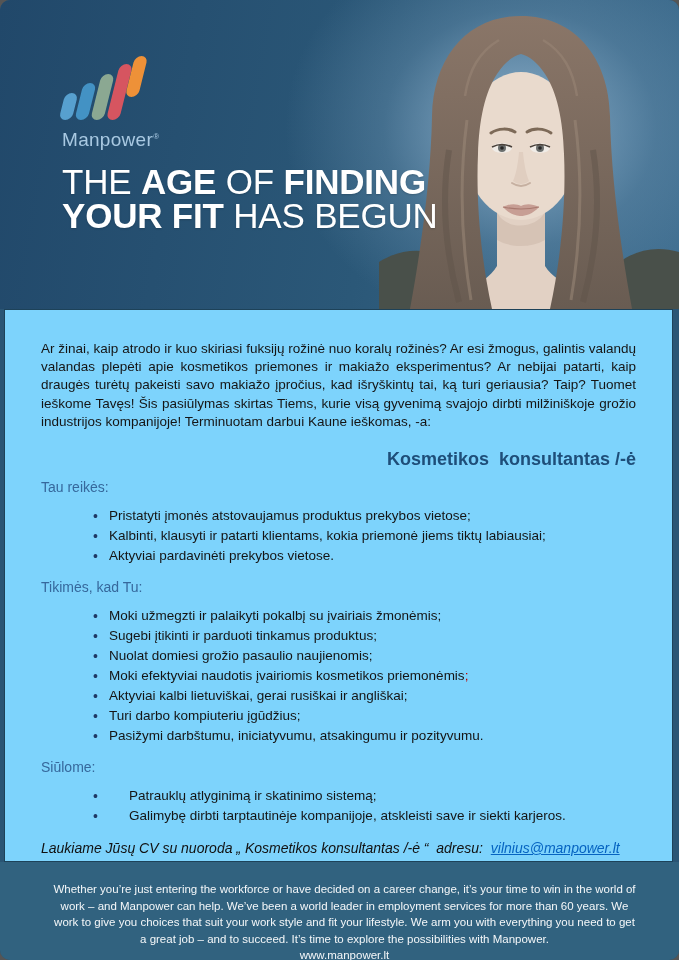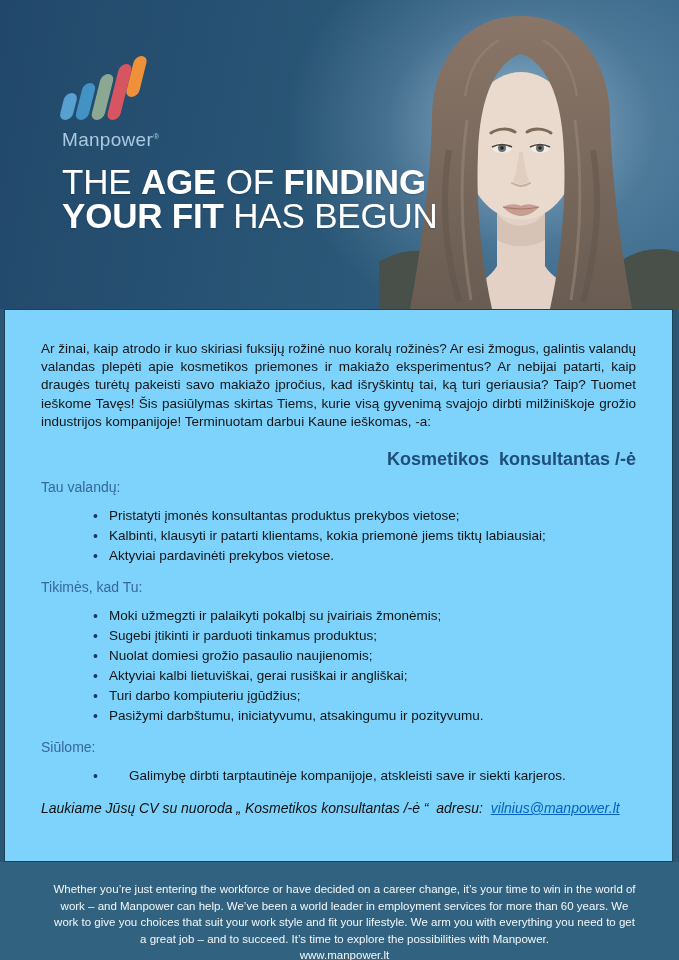--- a/index.html
+++ b/index.html
@@ -1,19 +1,20 @@
 <!DOCTYPE html>
 <html><head>
 <meta charset="utf-8">
 <style>
   html,body{margin:0;padding:0;background:#555;}
   .page{
     position:relative;width:679px;height:960px;margin:0 auto;
     background:#2a5574;overflow:hidden;
     font-family:"Liberation Sans","DejaVu Sans",sans-serif;
+    border-radius:10px;
   }
   
   .banner{
     position:absolute;top:0;left:0;width:679px;height:309px;
     background:
       radial-gradient(ellipse 235px 205px at 520px 128px,
         rgba(152,186,212,.9), rgba(104,144,174,.42) 58%, rgba(60,100,130,0) 100%),
       linear-gradient(100deg,#21486a 0%,#2b5878 55%,#3e6d8f 100%);
   }
   .portrait{position:absolute;right:0;top:0;width:300px;height:309px;}
@@ -131,42 +132,44 @@
       <div><b>YOUR FIT</b><span> HAS BEGUN</span></div>
     </div>
   </div>
 
   <div class="content">
 
     <p class="intro">Ar žinai, kaip atrodo ir kuo skiriasi fuksijų rožinė nuo koralų rožinės? Ar esi žmogus, galintis valandų valandas plepėti apie kosmetikos priemones ir makiažo eksperimentus? Ar nebijai patarti, kaip draugės turėtų pakeisti savo makiažo įpročius, kad išryškintų tai, ką turi geriausia? Taip? Tuomet ieškome Tavęs! Šis pasiūlymas skirtas Tiems, kurie visą gyvenimą svajojo dirbti milžiniškoje grožio industrijos kompanijoje! Terminuotam darbui Kaune ieškomas, -a:</p>
 
     <h1 class="jobtitle">Kosmetikos  konsultantas /-ė</h1>
 
-    <p class="section-label s1">Tau valandų:</p>
+    <p class="section-label s1">Tau reikės:</p>
     <ul class="bullets">
 
-    <li><span>Pristatyti įmonės konsultantas produktus prekybos vietose;</span><span></span></li>
+    <li><span>Pristatyti įmonės atstovaujamus produktus prekybos vietose;</span><span></span></li>
         <li><span>Kalbinti, klausyti ir patarti klientams, kokia priemonė jiems tiktų labiausiai;</span><span></span></li>
         <li><span>Aktyviai pardavinėti prekybos vietose.</span><span></span></li>
       </ul>
 
     <p class="section-label">Tikimės, kad Tu:</p>
     <ul class="bullets">
 
     <li><span>Moki užmegzti ir palaikyti pokalbį su įvairiais žmonėmis;</span><span></span></li>
         <li><span>Sugebi įtikinti ir parduoti tinkamus produktus;</span><span></span></li>
         <li><span>Nuolat domiesi grožio pasaulio naujienomis;</span><span></span></li>
+        <li><span>Moki efektyviai naudotis įvairiomis kosmetikos priemonėmis</span><span style="color: rgb(192, 0, 0);">;</span></li>
         <li><span>Aktyviai kalbi lietuviškai, gerai rusiškai ir angliškai;</span><span></span></li>
         <li><span>Turi darbo kompiuteriu įgūdžius;</span><span></span></li>
         <li><span>Pasižymi darbštumu, iniciatyvumu, atsakingumu ir pozityvumu.</span><span></span></li>
       </ul>
 
     <p class="section-label">Siūlome:</p>
     <ul class="bullets wide">
 
+    <li><span>Patrauklų atlyginimą ir skatinimo sistemą;</span><span></span></li>
         <li><span>Galimybę dirbti tarptautinėje kompanijoje, atskleisti save ir siekti karjeros.</span><span></span></li>
       </ul>
 
     <p class="contact"><span>Laukiame Jūsų CV su nuoroda „ Kosmetikos konsultantas /-ė “  adresu:  </span><a class="email">vilnius@manpower.lt</a></p>
   </div>
 
   <div class="footer">
     <p>Whether you’re just entering the workforce or have decided on a career change, it’s your time to win in the world of work – and Manpower can help. We’ve been a world leader in employment services for more than 60 years. We work to give you choices that suit your work style and fit your lifestyle. We arm you with everything you need to get a great job – and to succeed. It’s time to explore the possibilities with Manpower.</p>
     <p>www.manpower.lt</p>
   </div>

